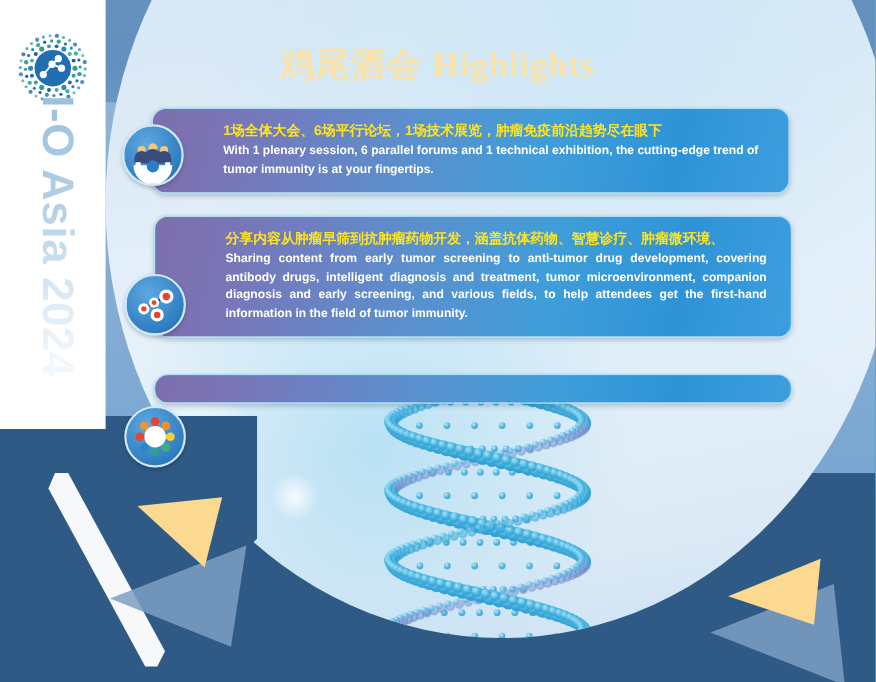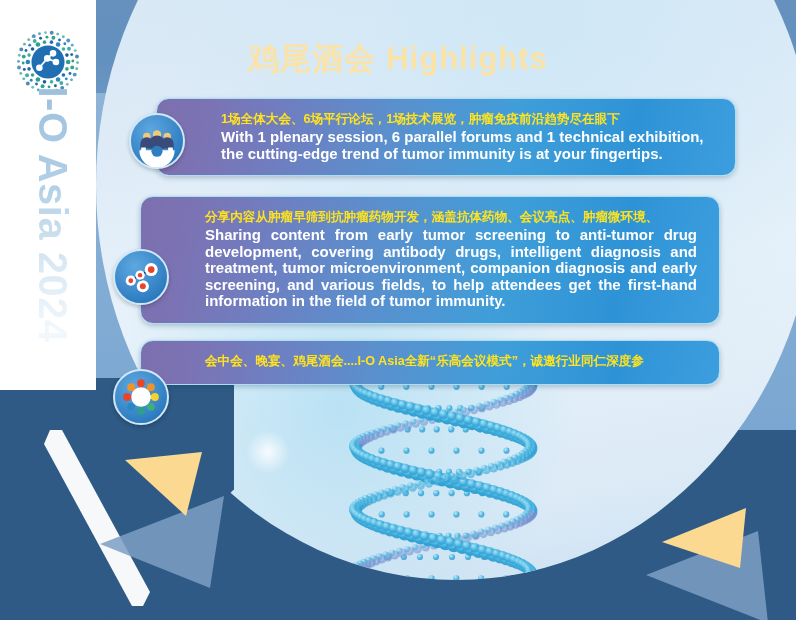--- a/index.html
+++ b/index.html
@@ -128,21 +128,21 @@
   .page-title {
     position: absolute;
     left: 0; top: 38px;
     width: 796px;
     text-align: center;
     font-size: 31px;
     font-weight: bold;
     color: #fbe3a8;
     letter-spacing: 1px;
   }
-  .page-title .en { margin-left: 10px; }
+  .page-title .en { margin-left: 10px; font-family: Liberation Serif, serif; }
 
   
   .card {
     position: absolute;
     border-radius: 13px;
     border: 1.5px solid #a9def5;
     background: linear-gradient(100deg,
                 #7d6fae 0%,
                 #7b73b4 9%,
                 #6f7ec0 22%,
@@ -168,27 +168,27 @@
     color: #ffe31f;
     font-weight: bold;
     font-size: 12.6px;
     line-height: 17px;
     margin-bottom: 1px;
   }
 
   .en-body {
     color: #ffffff;
     font-weight: bold;
-    font-size: 15px;
+    font-size: 11px;
     line-height: 16.5px;
     text-align: justify;
   }
   .en-body.nojust { text-align: left; }
 
-  #card1 { left: 156px; top: 98px;  width: 580px; }
+  #card1 { left: 138px; top: 98px;  width: 580px; }
   #card1 .card-icon { top: 14px; }
 
   #card2 { left: 140px; top: 196px; width: 580px; }
   #card2 .card-icon { top: 52px; }
 
   #card3 { left: 140px; top: 340px; width: 580px; }
   #card3 .card-icon { top: 28px; }
 </style>
 </head>
 <body>
@@ -1089,21 +1089,21 @@
         <circle cx="17" cy="32" r="5.5" fill="#ffffff"></circle>
           <circle cx="17" cy="32" r="2.6" fill="#e8452c"></circle>
         <circle cx="27" cy="26" r="5" fill="#ffffff"></circle>
           <circle cx="27" cy="26" r="2.4" fill="#e8452c"></circle>
         <circle cx="39" cy="20" r="7" fill="#ffffff"></circle>
           <circle cx="39" cy="20" r="3.6" fill="#e8452c"></circle>
         <circle cx="30" cy="38" r="6.5" fill="#ffffff"></circle>
           <circle cx="30" cy="38" r="3.2" fill="#e8452c"></circle>
       </svg>
     </div>
-    <div class="cn">分享内容从肿瘤早筛到抗肿瘤药物开发，涵盖抗体药物、会议亮点、肿瘤微环境、</div>
+    <div class="cn">分享内容从肿瘤早筛到抗肿瘤药物开发，涵盖抗体药物、智慧诊疗、肿瘤微环境、</div>
     <div class="en-body">Sharing content from early tumor screening to anti-tumor drug development, covering antibody drugs, intelligent diagnosis and treatment, tumor microenvironment, companion diagnosis and early screening, and various fields, to help attendees get the first-hand information in the field of tumor immunity.</div>
   </div>
 
   <div class="card" id="card3">
     <div class="card-icon">
       <svg viewBox="0 0 56 56" width="52" height="52">
         <g id="virus-spikes">
             <line x1="28" y1="19" x2="28" y2="13" stroke="#e8452c" stroke-width="4"></line>
             <circle cx="28" cy="13" r="4.2" fill="#e8452c"></circle>
             <line x1="34.36396103067893" y1="21.63603896932107" x2="38.60660171779821" y2="17.393398282201787" stroke="#f0932b" stroke-width="4"></line>
@@ -1117,16 +1117,15 @@
             <line x1="21.63603896932107" y1="34.36396103067893" x2="17.393398282201787" y2="38.60660171779821" stroke="#2b86c4" stroke-width="4"></line>
             <circle cx="17.393398282201787" cy="38.60660171779821" r="4.2" fill="#2b86c4"></circle>
             <line x1="19" y1="28" x2="13" y2="28.000000000000004" stroke="#e8452c" stroke-width="4"></line>
             <circle cx="13" cy="28.000000000000004" r="4.2" fill="#e8452c"></circle>
             <line x1="21.63603896932107" y1="21.63603896932107" x2="17.393398282201787" y2="17.393398282201787" stroke="#f0932b" stroke-width="4"></line>
             <circle cx="17.393398282201787" cy="17.393398282201787" r="4.2" fill="#f0932b"></circle>
           </g>
         <circle cx="28" cy="28" r="10.5" fill="#ffffff"></circle>
       </svg>
     </div>
-    <div class="cn">会中会、晚宴、鸡尾酒会....I-O Asia全新“乐高会议模式”，诚邀行业同仁深度参</div>
   </div>
 
 </div>
 
 </body></html>

